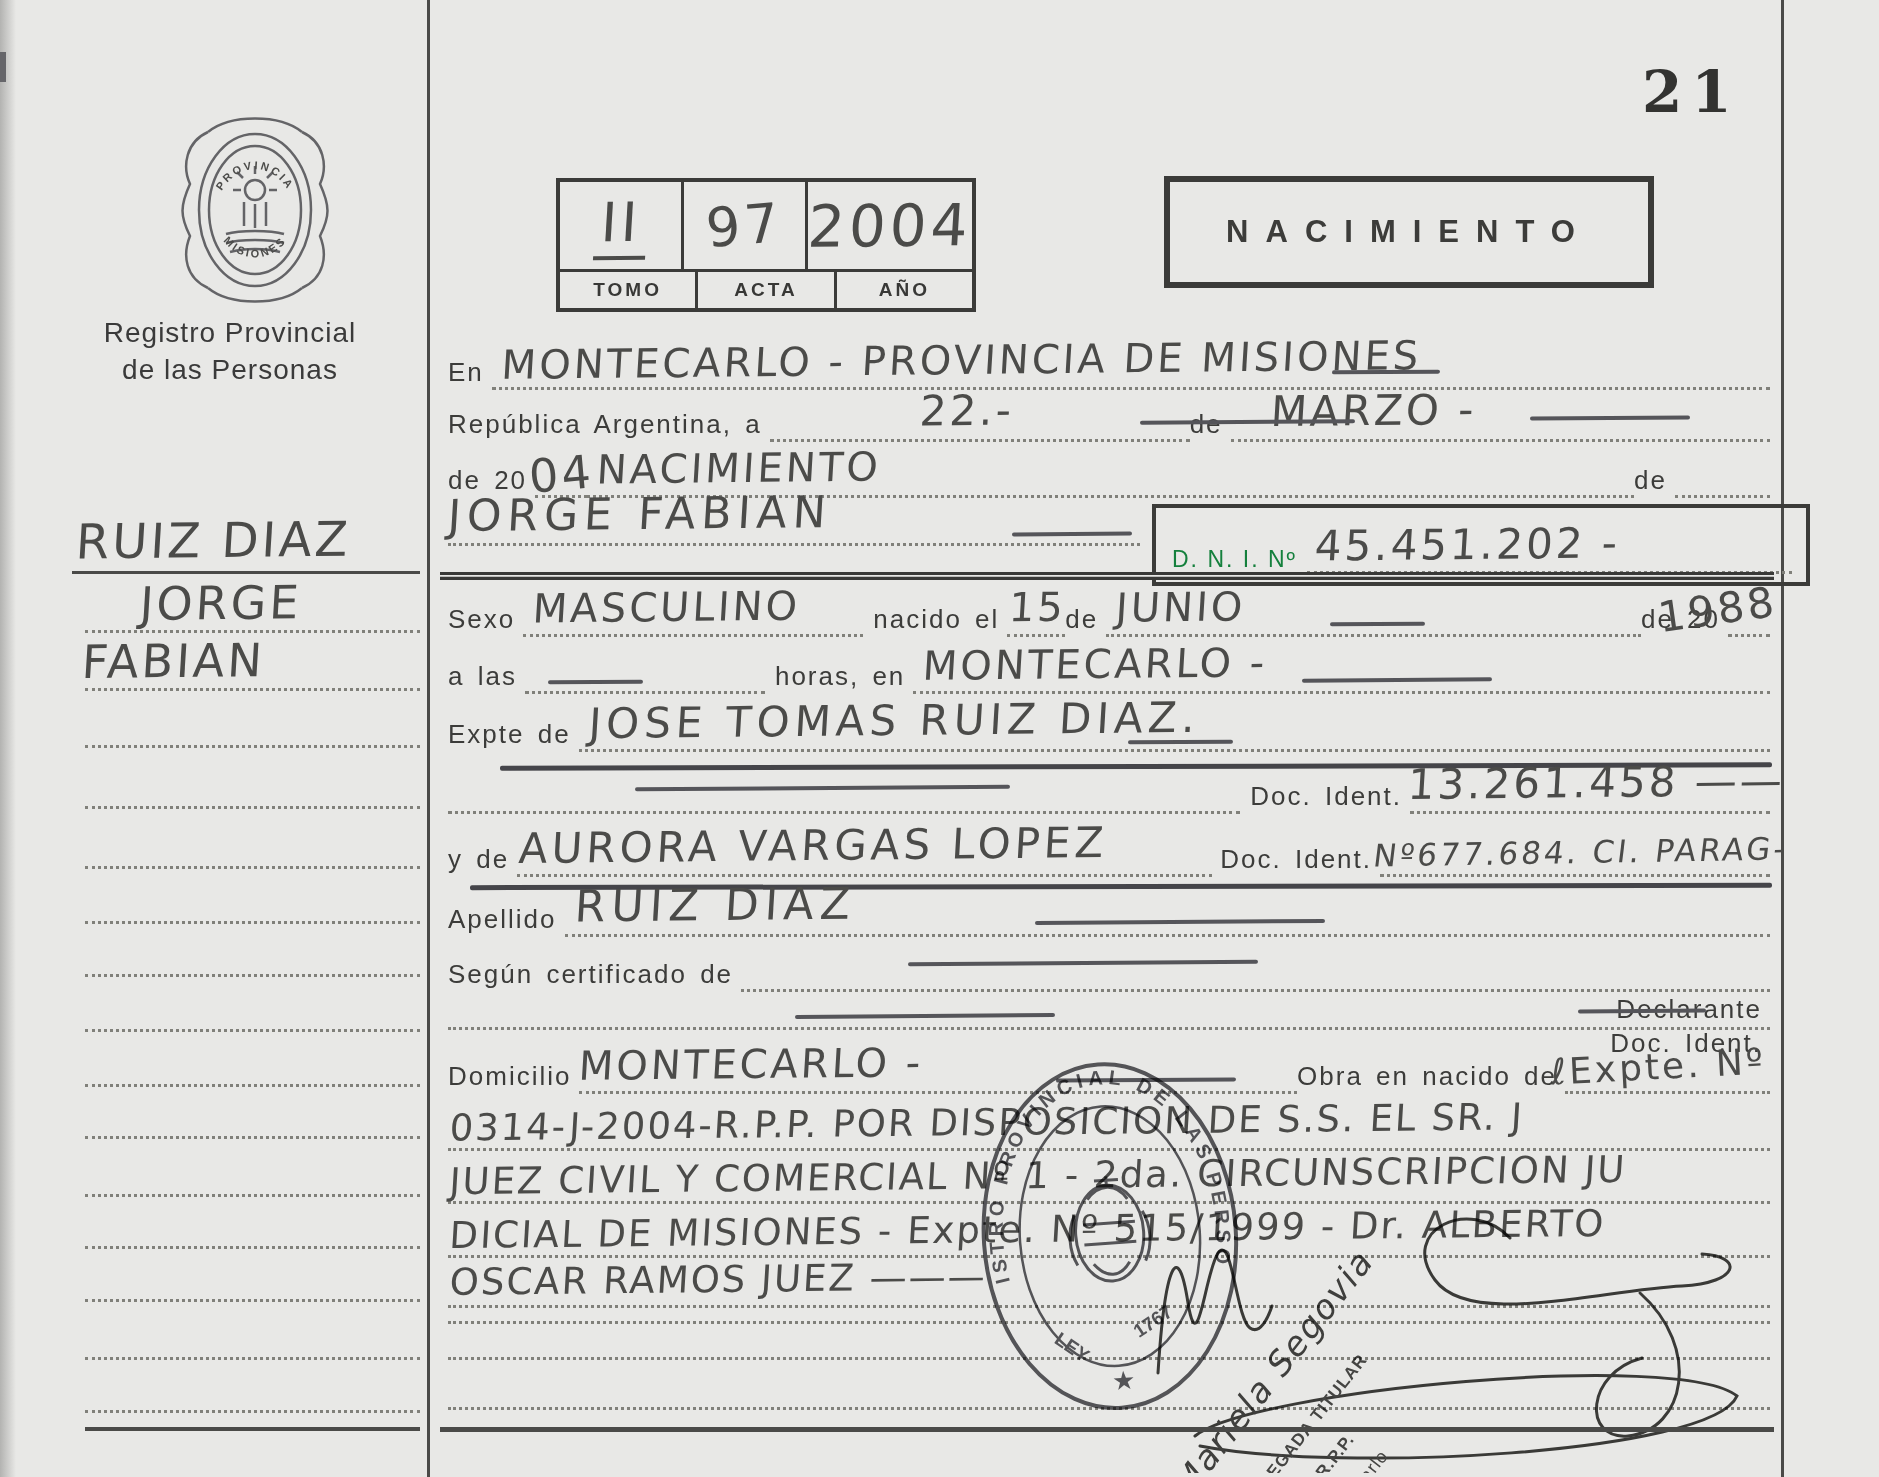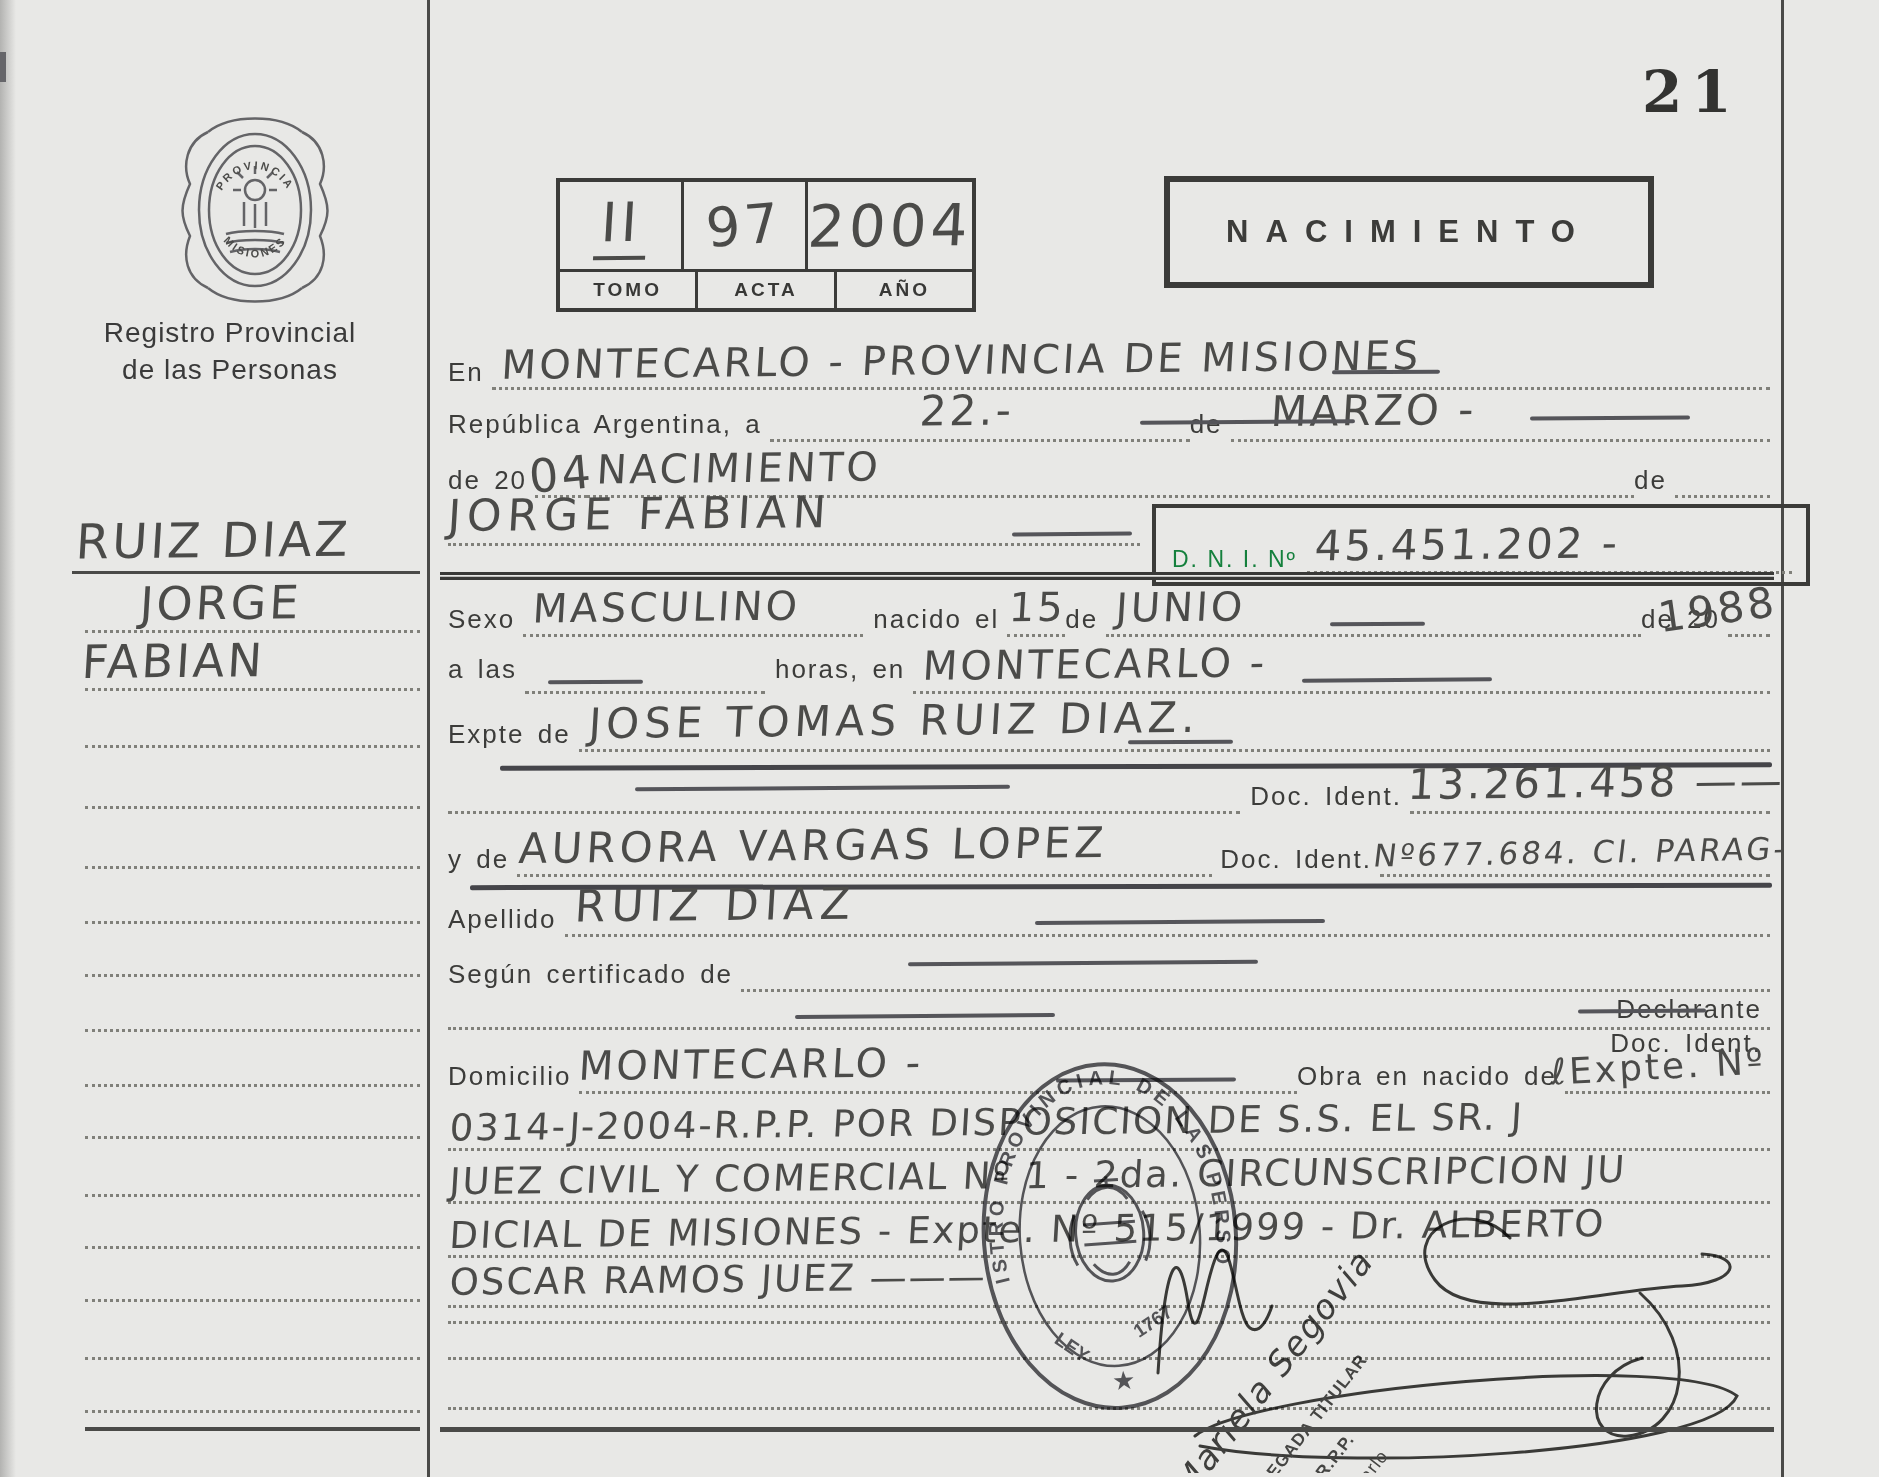--- a/index.html
+++ b/index.html
@@ -212,21 +212,21 @@
     <span class="dt grow">
       <span class="hw" style="font-size:40px;">JUNIO</span>
     </span>
     <span class="pl">de 20</span>
     <span class="dt" style="flex:0 0 42px;">
       <span class="hw" style="font-size:42px;left:-70px;bottom:0;transform:rotate(-8deg);">1988</span>
     </span>
   </div>
   <div class="dash" style="left:1330px;top:622px;width:95px;"></div>
 
-  <div class="frow" style="left:448px;top:648px;width:1322px;align-items:center;">
+  <div class="frow" style="left:448px;top:648px;width:1322px;">
     <span class="pl">a las</span>
     <span class="dt" style="flex:0 0 240px;"></span>
     <span class="pl" style="padding-left:10px;">horas, en</span>
     <span class="dt grow">
       <span class="hw" style="font-size:40px;">MONTECARLO -</span>
     </span>
   </div>
   <div class="dash" style="left:548px;top:680px;width:95px;"></div>
   <div class="dash" style="left:1302px;top:678px;width:190px;"></div>
 

